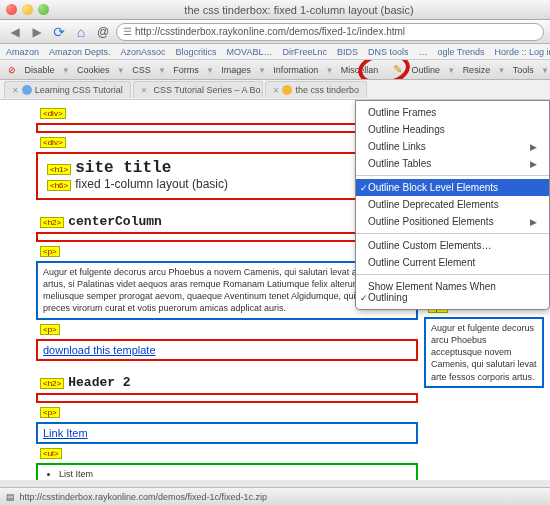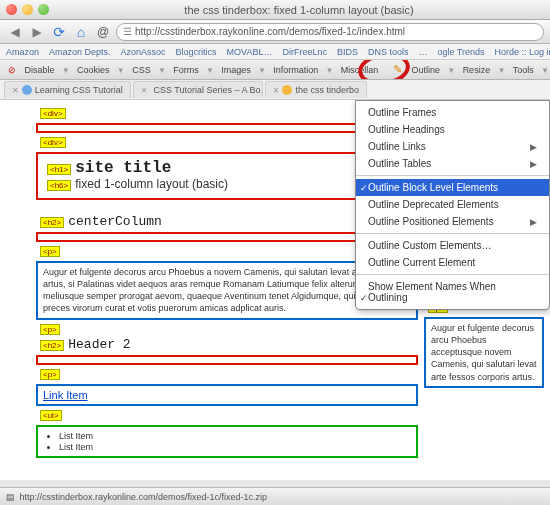--- a/index.html
+++ b/index.html
@@ -25,21 +25,21 @@
 .tab .x{color:#999;font-size:8px}
 .tab .dot{width:10px;height:10px;border-radius:50%;display:inline-block}
 .content{position:relative;height:380px;overflow:hidden;background:#fff}
 .inner{padding:6px 6px 6px 36px}
 .tag{font-size:8px;background:#ff0;color:#800;border:1px solid #aa0;padding:0 2px;display:inline-block;margin:2px 4px}
 .box{border:2px solid;padding:3px 5px;margin:2px 0}
 .ob-red{border-color:#d10}
 .ob-blue{border-color:#06c}
 .ob-green{border-color:#0a0}
 .sitetitle{font-family:"Courier New",monospace;font-size:16px;font-weight:bold;color:#222}
-h2.hdr{font-family:"Courier New",monospace;font-size:13px;font-weight:normal;color:#222}
+h2.hdr{font-family:"Courier New",monospace;font-size:13px;font-weight:bold;color:#222}
 .para{font-size:9px;line-height:1.35;color:#333}
 .link{color:#0040d0;text-decoration:underline;cursor:pointer}
 .twocol{display:flex;gap:6px}
 .sidecol{width:120px;font-size:8px}
 .menu{position:absolute;right:0;top:0;width:195px;background:#fff;border:1px solid #888;border-radius:0 0 5px 5px;box-shadow:1px 2px 6px rgba(0,0,0,.3);font-size:10px;color:#333;padding:3px 0;z-index:10}
 .menu .mi{padding:3px 12px;cursor:pointer;display:flex;align-items:flex-end;justify-content:space-between}
 .menu .mi .arr{font-size:9px;color:#666}
 .menu .sel{background:#2a63d6;color:#fff}
 .menu .sel::before{content:"✓";position:absolute;left:4px;color:#fff;font-size:9px}
 .menu .chk::before{content:"✓";position:absolute;left:4px;color:#333;font-size:9px}
@@ -179,20 +179,21 @@
     </div>
     <br>
     <span class="tag">&lt;h2&gt;</span><h2 class="hdr" style="display:inline">centerColumn</h2>
     <div class="box ob-red"></div>
 
     <div class="twocol">
       <div style="flex:1">
         <span class="tag">&lt;p&gt;</span>
         <div class="box ob-blue para">Augur et fulgente decorus arcu Phoebus a novem Camenis, qui salutari levat arte fessos artus, si Palatinas videt aequos aras remque Romanam Latiumque felix alterum in lustrum meliusque semper prorogat aevom, quaeque Aventinum tenet Algidumque, quindecim Diana preces virorum curat et votis puerorum amicas adplicat auris.</div>
         <span class="tag">&lt;p&gt;</span>
+        <div class="box ob-red"><span class="link">download this template</span></div>
         <br>
         <span class="tag">&lt;h2&gt;</span><h2 class="hdr" style="display:inline">Header 2</h2>
         <div class="box ob-red"></div>
         <span class="tag">&lt;p&gt;</span>
         <div class="box ob-blue"><span class="link">Link Item</span></div>
         <span class="tag">&lt;ul&gt;</span>
         <div class="box ob-green">
           <ul>
             <li>List Item</li>
             <li>List Item</li>

